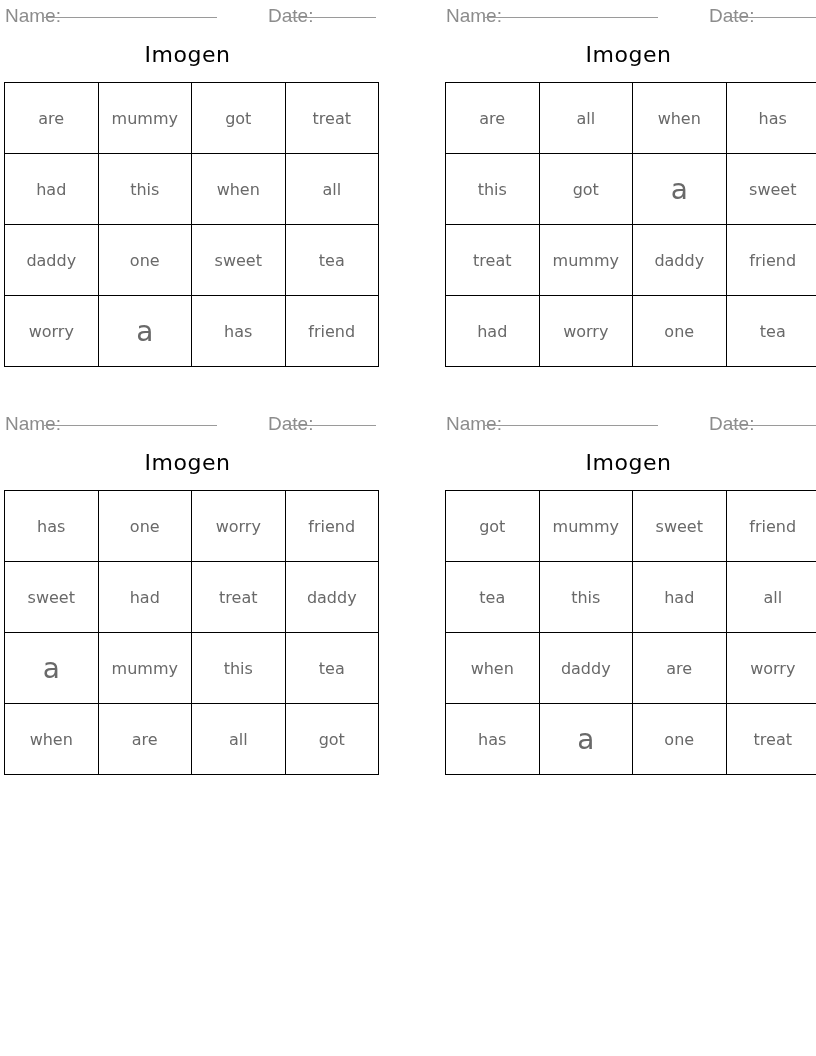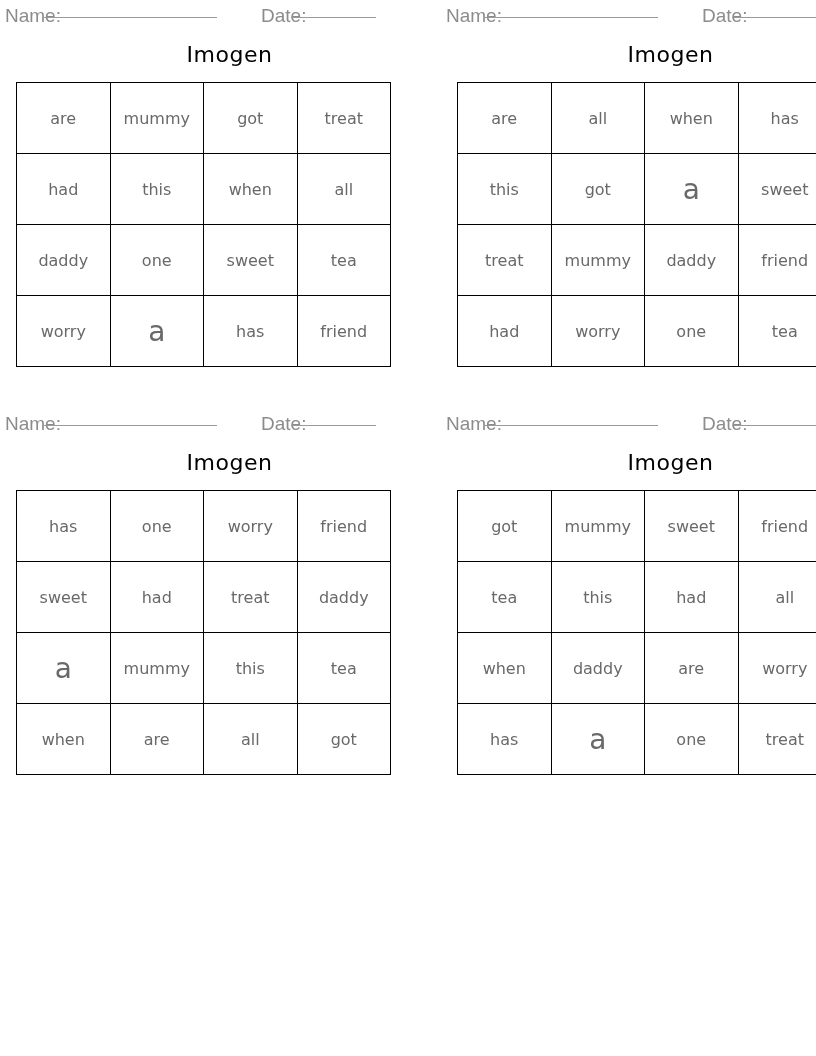--- a/index.html
+++ b/index.html
@@ -31,45 +31,44 @@
   }
   .field-label {
     position: absolute;
     top: 5px;
     font-family: "Liberation Sans", sans-serif;
     font-size: 19px;
     color: #8c8c8c;
     white-space: nowrap;
   }
   .name-label { left: 5px; }
-  .date-label { left: 261px; text-align: center; }
+  .date-label { left: 268px; text-align: center; }
   .blank-line {
     position: absolute;
     top: 17px;
     height: 0;
     border-bottom: 1.5px solid #9a9a9a;
   }
   .name-line { left: 44px;  width: 173px; }
   .date-line { left: 291px; width: 85px; }
 
   .card-title {
     position: absolute;
     top: 42px; left: 0;
     width: 375px;
     text-align: center;
     font-size: 22px;
     font-weight: 500;
     color: #000000;
     letter-spacing: 0.5px;
-    margin-left: 42px;
   }
 
   table.bingo-grid {
     position: absolute;
-    top: 82px; left: 16px;
+    top: 82px; left: 4px;
     width: 375px;
     border-collapse: collapse;
     table-layout: fixed;
     padding-left: 12px;
   }
   table.bingo-grid td {
     border: 1px solid #000000;
     height: 68px;
     text-align: center;
     vertical-align: middle;

